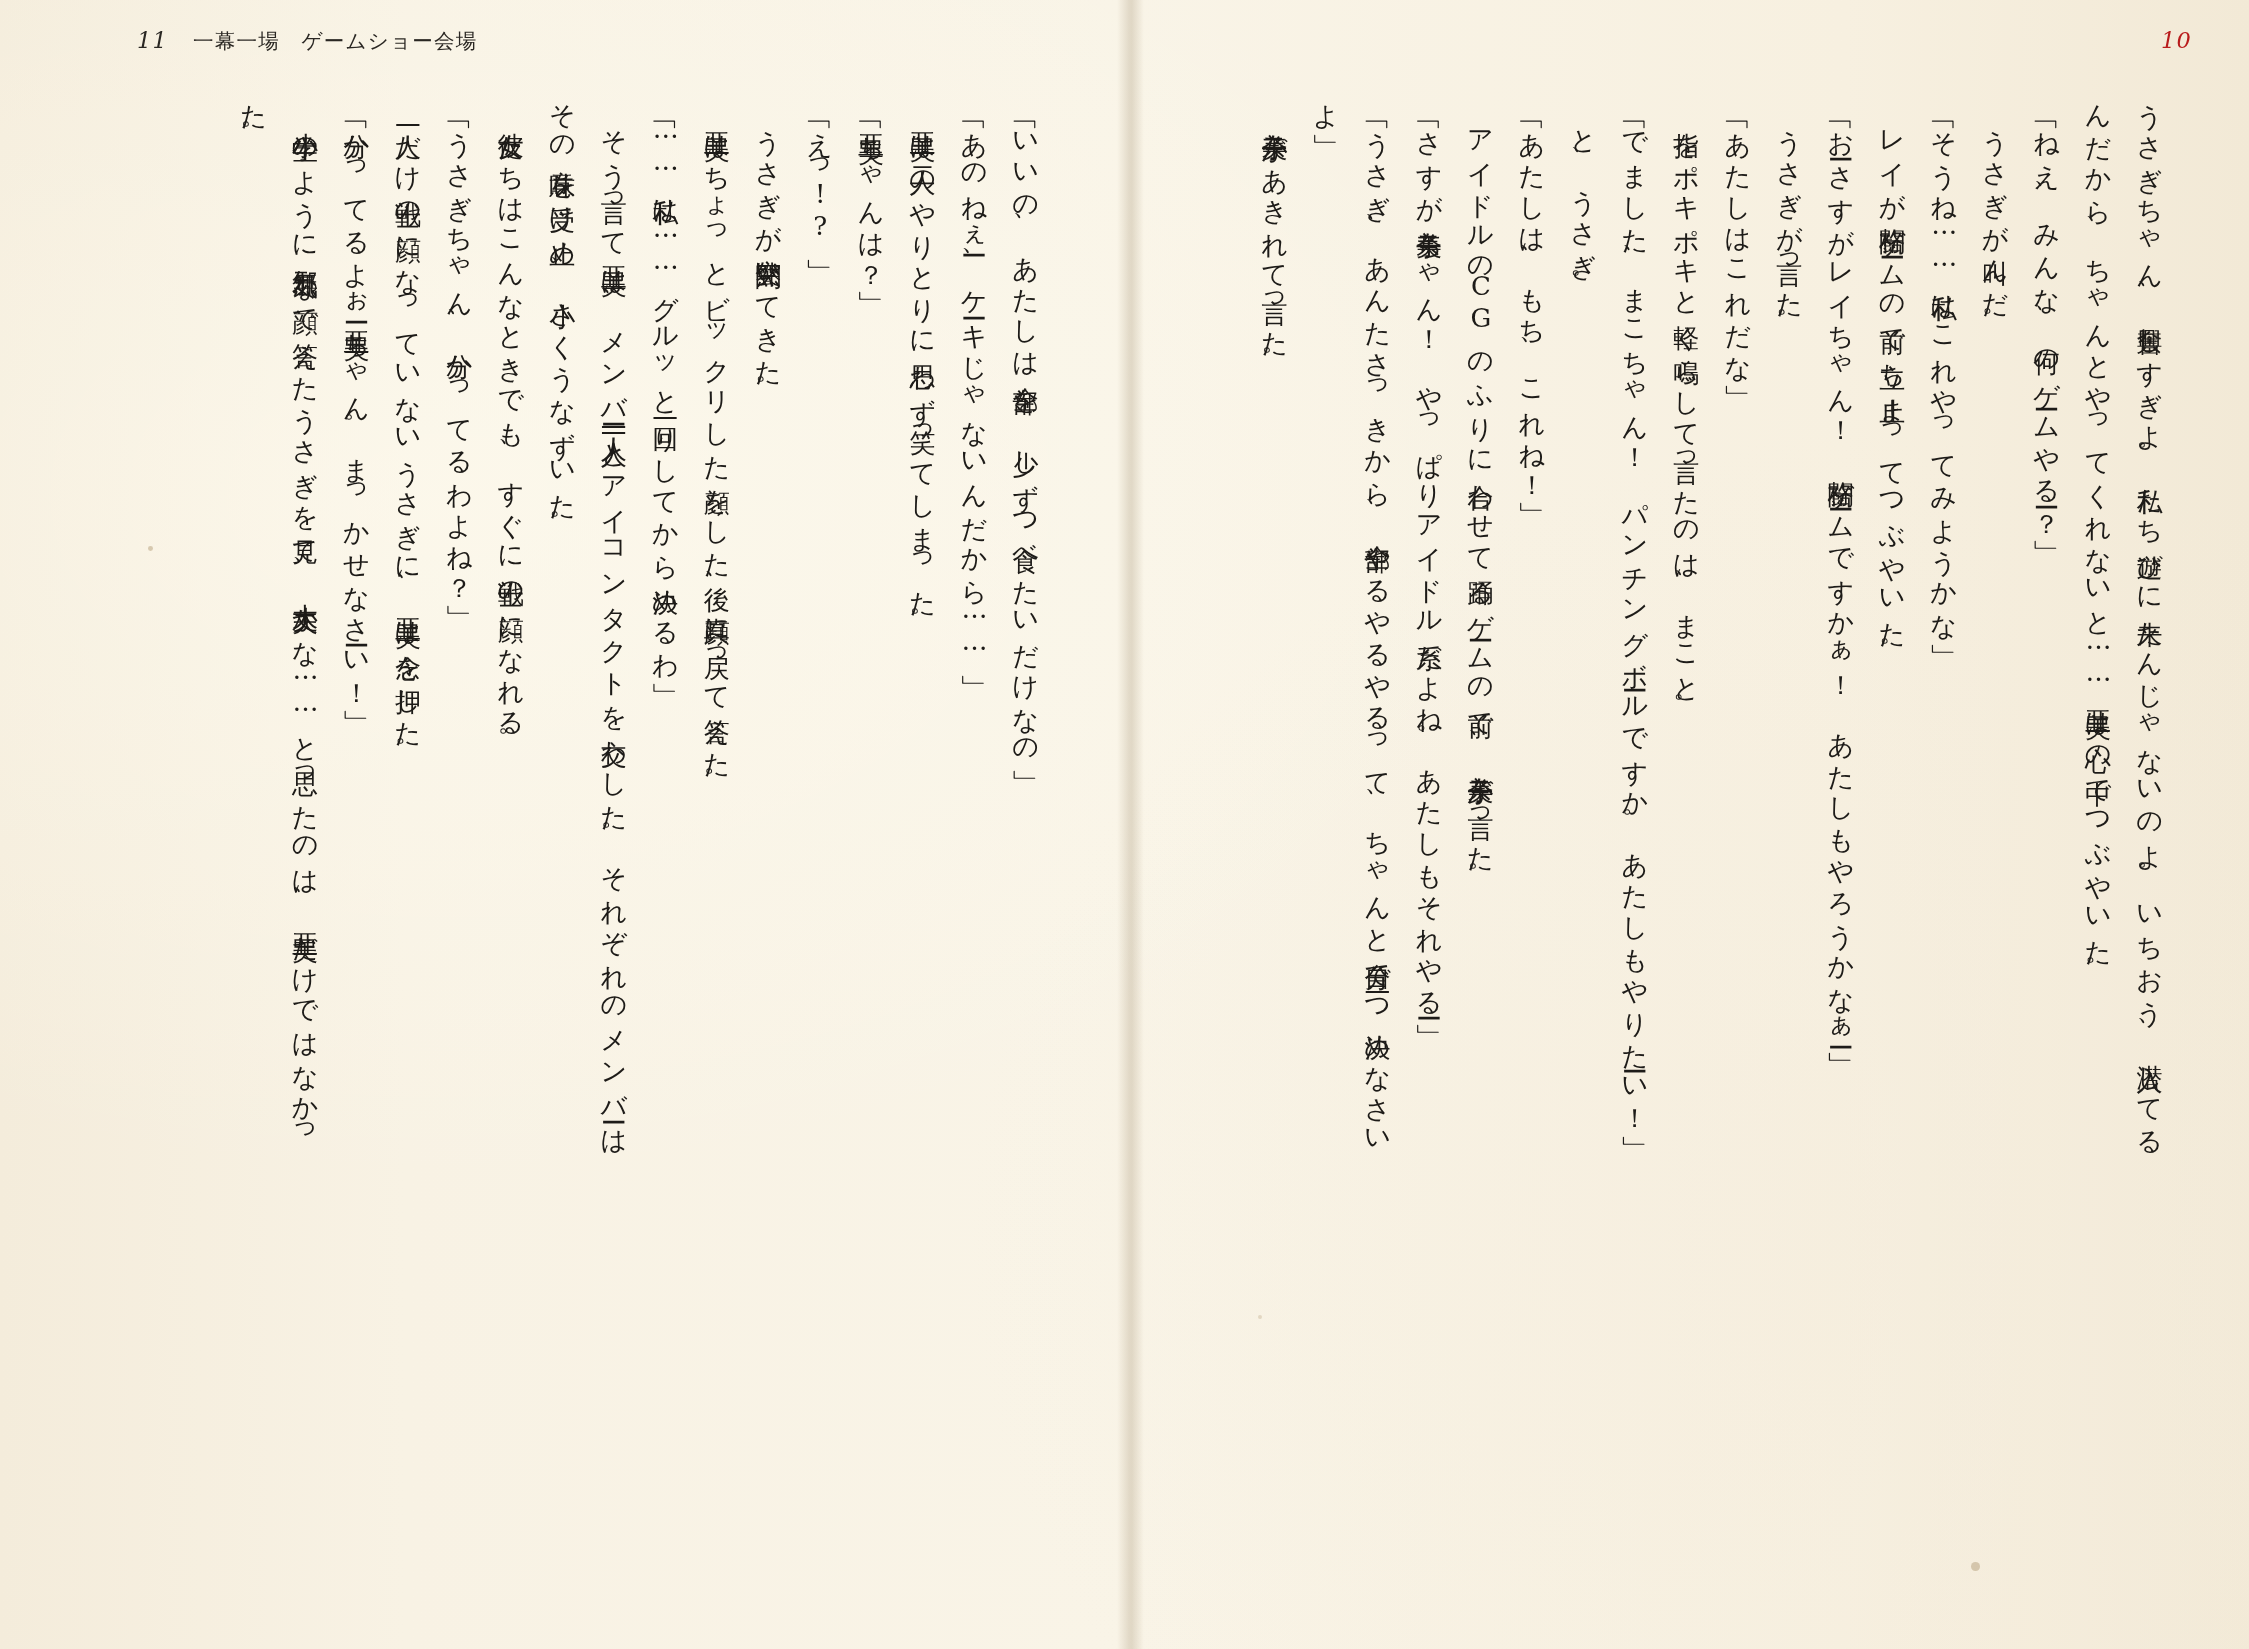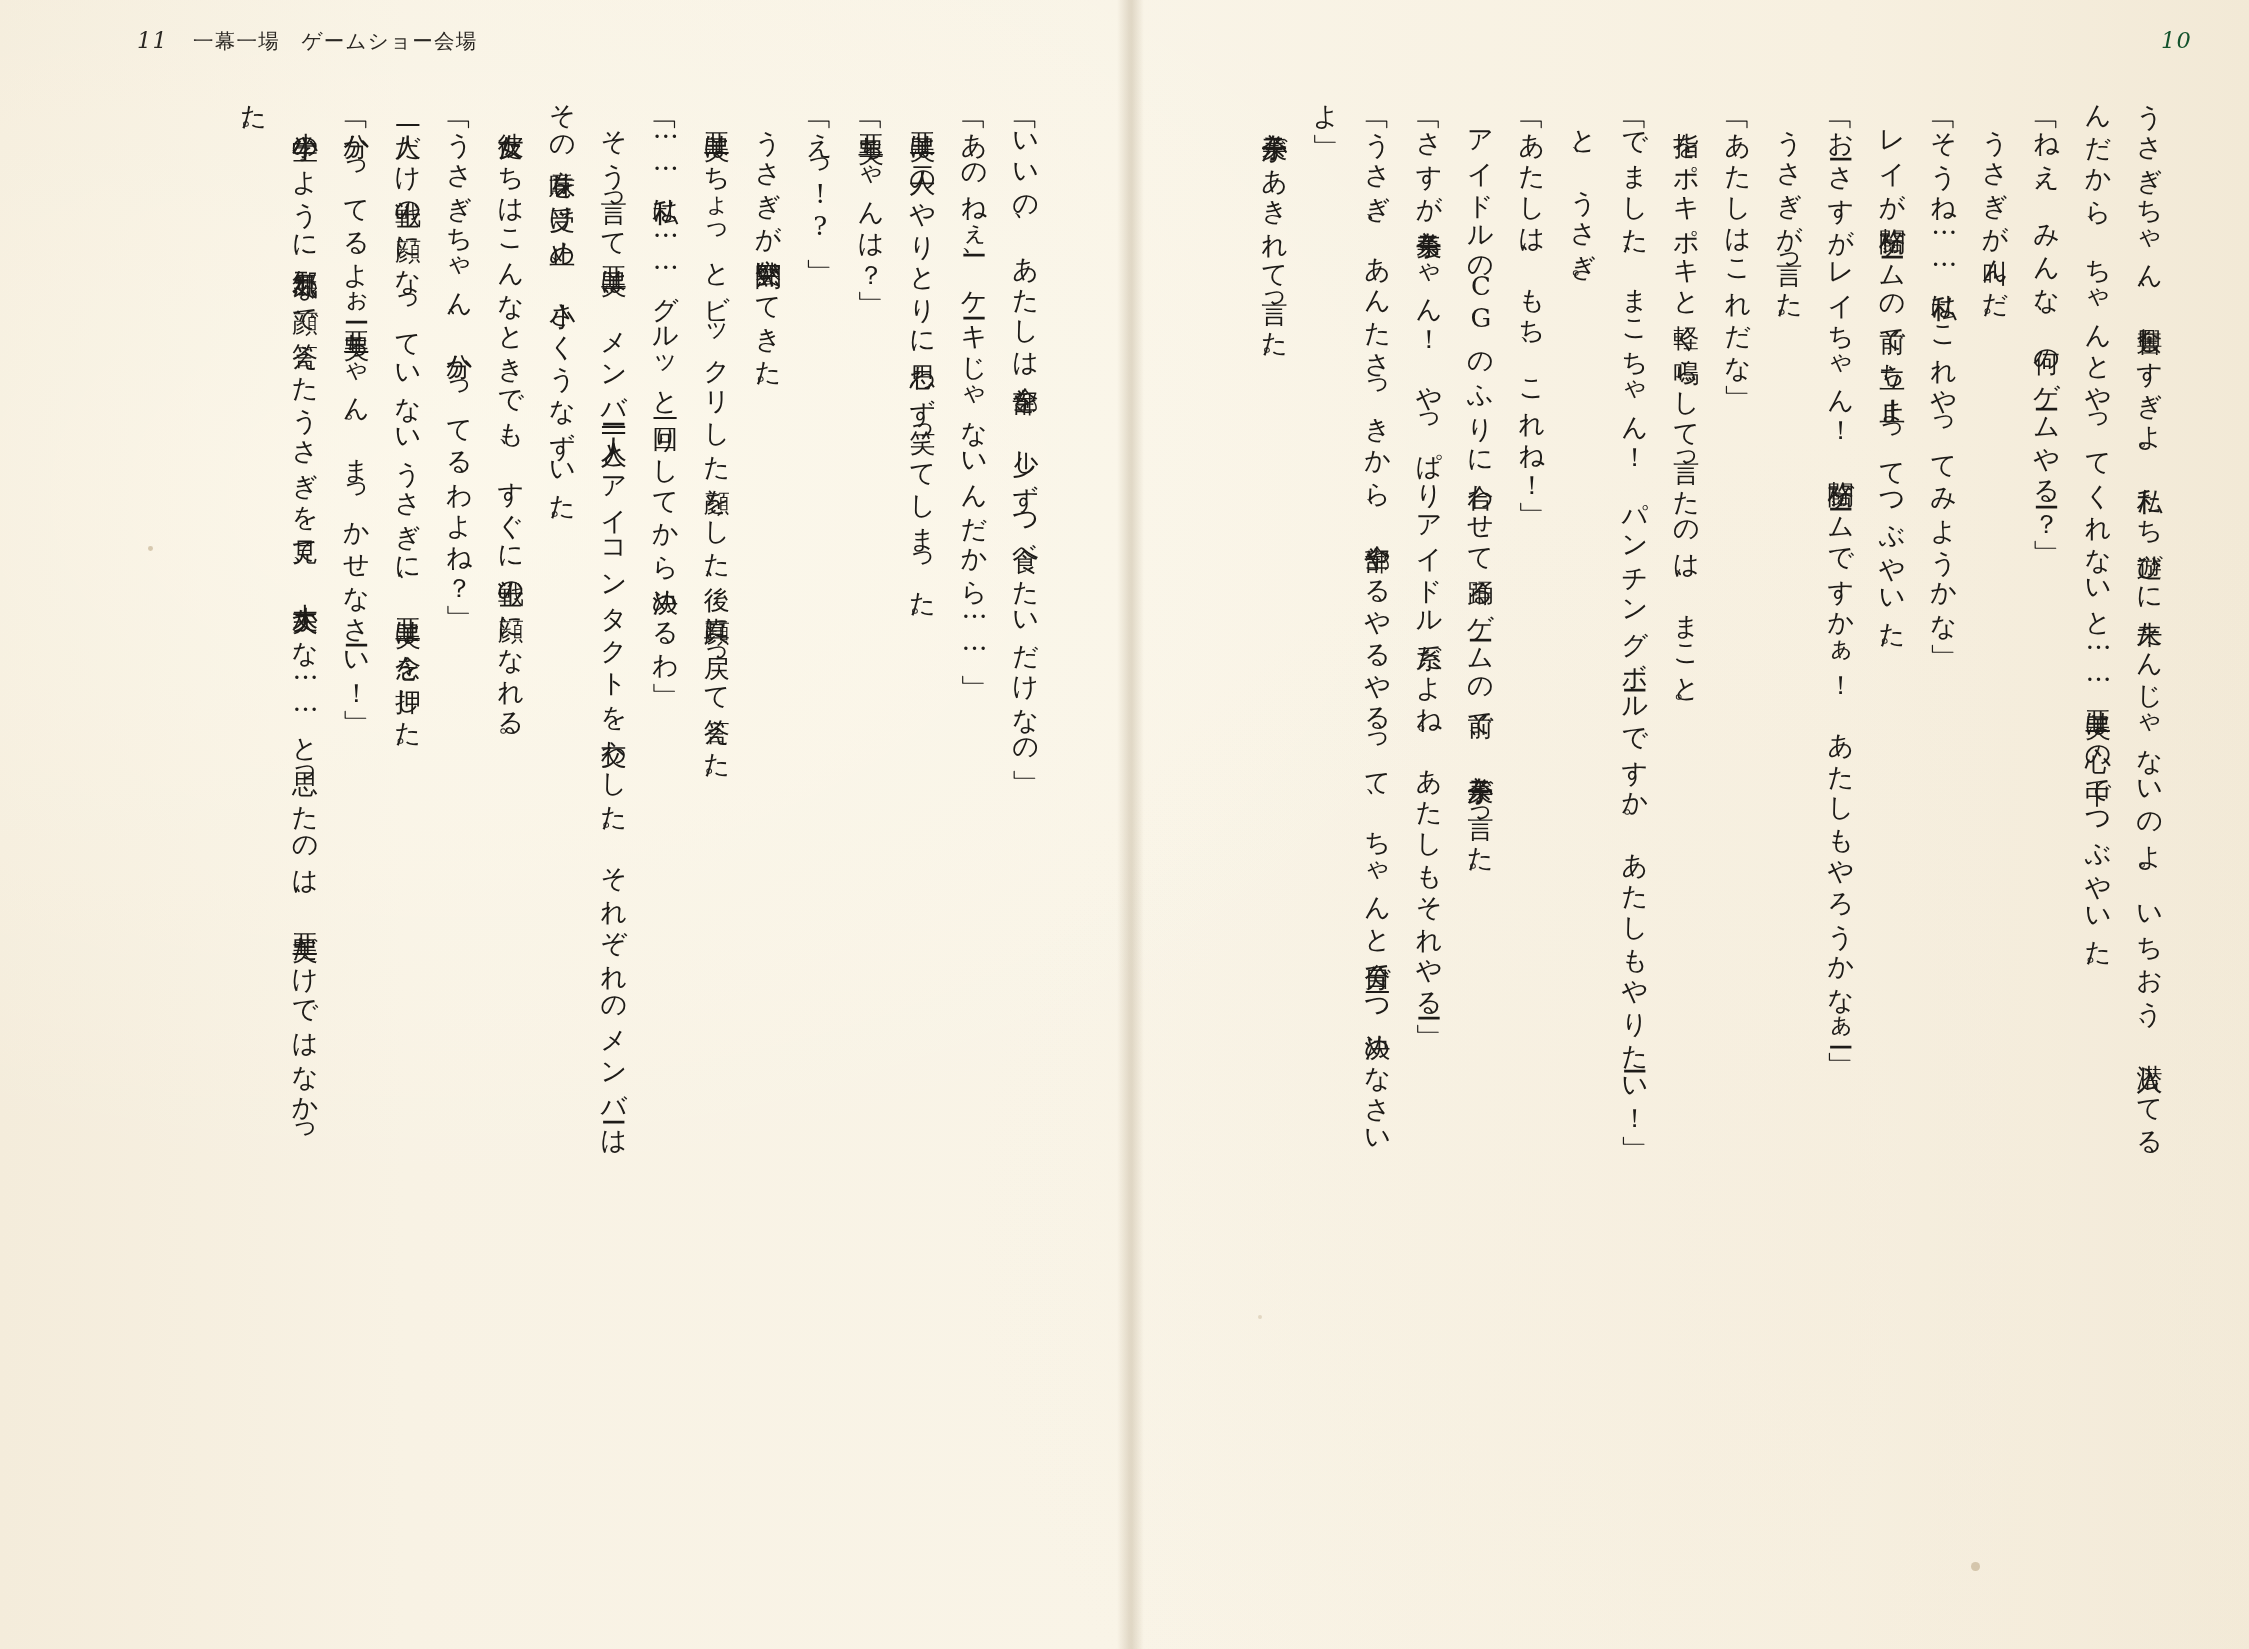--- a/index.html
+++ b/index.html
@@ -69,21 +69,21 @@
     margin-right: 25px;
   }
   .runhead-right {
     top: 27px;
     right: 57px;
   }
   .folio-right {
     font-family: "DejaVu Serif", serif;
     font-style: italic;
     font-size: 22.4px;
-    color: #14532d;
+    color: #b91c1c;
   }
 
   
   .vtext {
     position: absolute;
     writing-mode: vertical-rl;
     text-orientation: upright;
     font-size: 26px;
     line-height: 1.98;
     letter-spacing: 0.085em;

